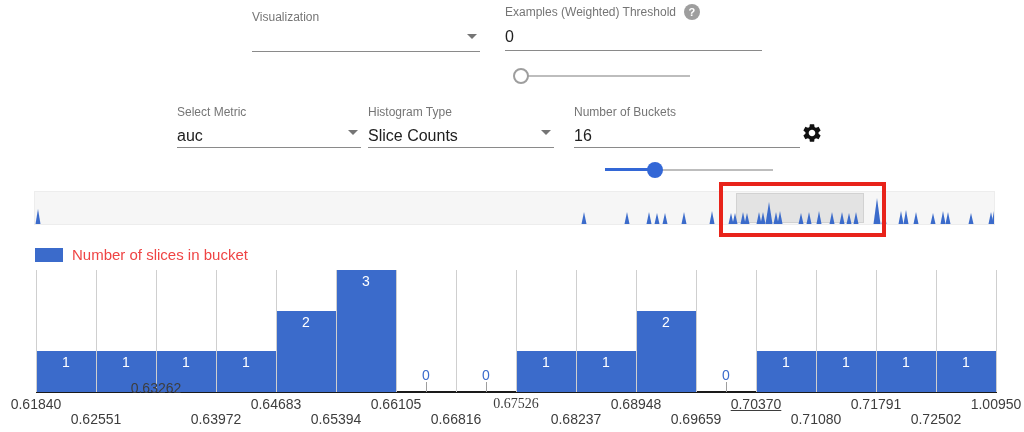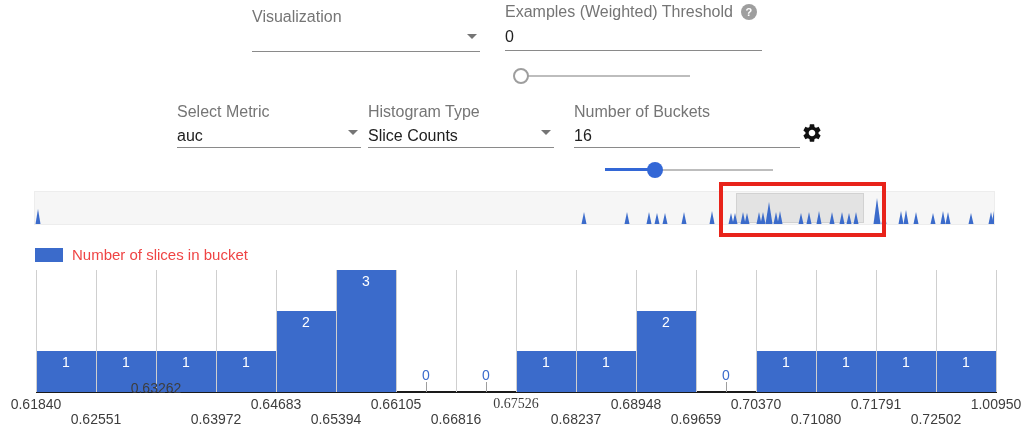--- a/index.html
+++ b/index.html
@@ -1,21 +1,21 @@
 <!DOCTYPE html>
 <html><head>
 <meta charset="utf-8">
 <style>
   html,body{margin:0;padding:0;background:#fff;}
   #app{position:relative;width:1024px;height:432px;background:#fff;overflow:hidden;
        font-family:"Liberation Sans",sans-serif;}
 
   
   .field{position:absolute;}
-  .ctl-label{font-size:16px;color:#757575;line-height:14px;white-space:nowrap;}
+  .ctl-label{font-size:12px;color:#757575;line-height:14px;white-space:nowrap;}
   .ctl-value{margin-top:7px;font-size:16px;color:#212121;line-height:20px;white-space:nowrap;}
   .underline-el{position:absolute;left:0;right:0;bottom:0;height:1px;background:#8a8a8a;}
   .dd-arrow{position:absolute;right:3px;bottom:13px;width:0;height:0;
             border-left:5px solid transparent;border-right:5px solid transparent;
             border-top:5px solid #757575;}
   .label-row{display:flex;align-items:center;gap:8px;}
   .help-icon{width:16px;height:16px;border-radius:50%;background:#9e9e9e;color:#fff;
              font-size:11px;font-weight:bold;text-align:center;line-height:16px;
              display:inline-block;cursor:pointer;}
 
@@ -224,20 +224,20 @@
       <div class="tick-label" style="left: 156px; top: 380px;">0.63262</div>
       <div class="tick-label" style="left: 216px; top: 411px;">0.63972</div>
       <div class="tick-label" style="left: 276px; top: 396px;">0.64683</div>
       <div class="tick-label" style="left: 336px; top: 411px;">0.65394</div>
       <div class="tick-label" style="left: 396px; top: 396px;">0.66105</div>
       <div class="tick-label" style="left: 456px; top: 411px;">0.66816</div>
       <div class="tick-label" style="left: 516px; top: 396px; font-family: Liberation Serif, serif;">0.67526</div>
       <div class="tick-label" style="left: 576px; top: 411px;">0.68237</div>
       <div class="tick-label" style="left: 636px; top: 396px;">0.68948</div>
       <div class="tick-label" style="left: 696px; top: 411px;">0.69659</div>
-      <div class="tick-label" style="left: 756px; top: 396px;">0.70370</div>
+      <div class="tick-label" style="left: 756px; top: 396px; text-decoration: underline;">0.70370</div>
       <div class="tick-label" style="left: 816px; top: 411px;">0.71080</div>
       <div class="tick-label" style="left: 876px; top: 396px;">0.71791</div>
       <div class="tick-label" style="left: 936px; top: 411px;">0.72502</div>
       <div class="tick-label" style="left: 996px; top: 396px;">1.00950</div>
     </div>
 
 </div>
 
 </body></html>

